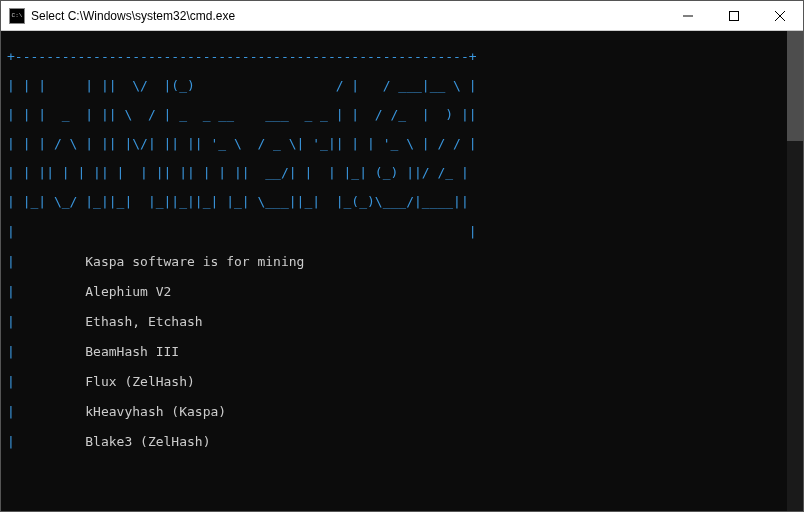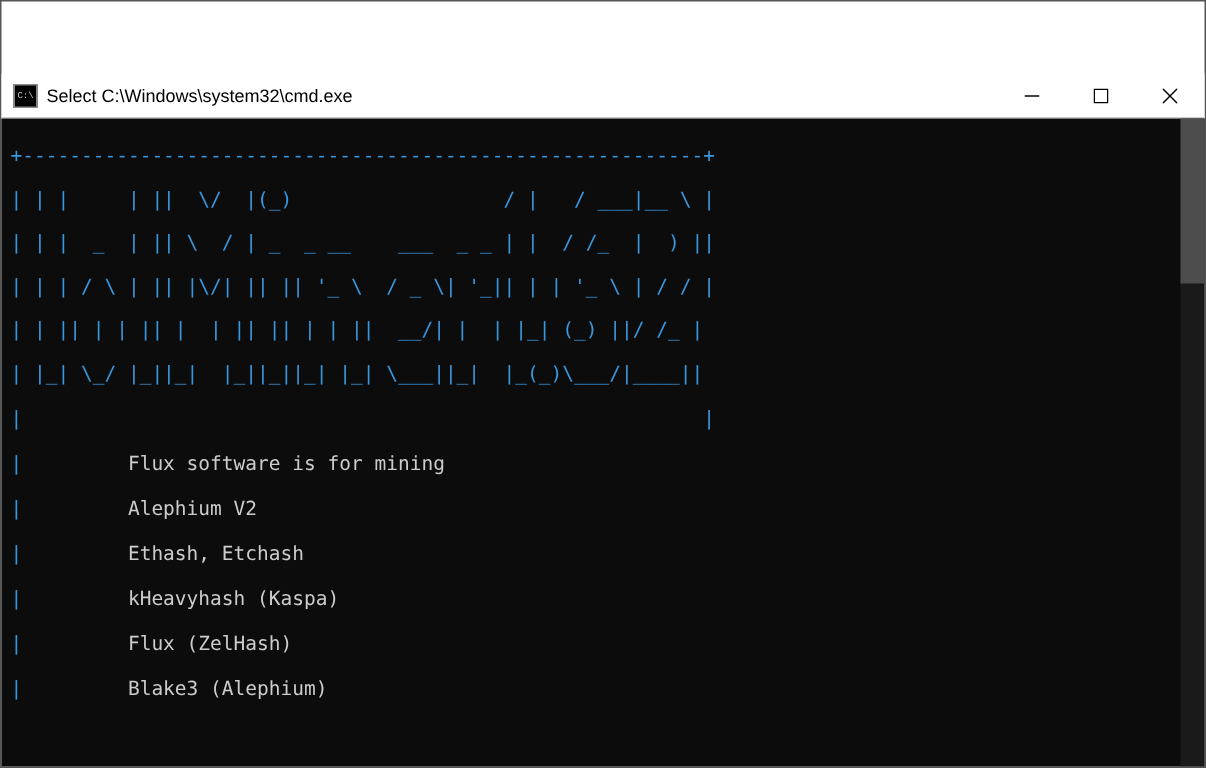--- a/index.html
+++ b/index.html
@@ -1,18 +1,18 @@
 <!DOCTYPE html>
 <html><head>
 <meta charset="utf-8">
 <style>
   * { margin:0; padding:0; box-sizing:border-box; }
   html,body { width:804px; height:512px; overflow:hidden; font-family:"Consolas","Courier New",monospace; }
   .window { width:804px; height:512px; background:#fff; display:flex; flex-direction:column; border:1px solid #555; }
-  .titlebar { height:30px; background:#fff; display:flex; align-items:center; border-bottom:1px solid #ccc;margin-top:48px; }
+  .titlebar { height:30px; background:#fff; display:flex; align-items:center; border-bottom:1px solid #ccc; }
   .titlebar .icon { width:16px; height:16px; margin:0 6px 0 8px; background:#000; border:1px solid #888; position:relative; display:flex; align-items:center; justify-content:center; }
   .titlebar .icon::after { content:"C:\\"; color:#ccc; font-size:6px; line-height:1; }
   .titlebar .title { font-family:"Segoe UI",sans-serif; font-size:12px; color:#000; flex:1; }
   .winbtns { display:flex; height:100%; }
   .winbtn { width:46px; height:100%; display:flex; align-items:center; justify-content:center; font-family:"Segoe UI",sans-serif; }
   .winbtn svg { width:10px; height:10px; stroke:#000; stroke-width:1; fill:none; }
   .terminal { flex:1; background:#0c0c0c; color:#cccccc; padding:4px 6px; font-size:13px; line-height:15px; white-space:pre; overflow:hidden; position:relative; }
   .scrollbar { position:absolute; right:0; top:0; width:16px; height:100%; background:#1a1a1a; }
   .sb-thumb { position:absolute; right:0; top:0; width:16px; height:110px; background:#4d4d4d; }
   .blue { color:#3a96dd; }
@@ -46,26 +46,27 @@
   </div>
 
   <div class="terminal">
 <pre class="ascii blue">+----------------------------------------------------------+</pre>
 <pre class="ascii blue">| | |     | ||  \/  |(_)                  / |   / ___|__ \ |</pre>
 <pre class="ascii blue">| | |  _  | || \  / | _  _ __    ___  _ _ | |  / /_  |  ) ||</pre>
 <pre class="ascii blue">| | | / \ | || |\/| || || '_ \  / _ \| '_|| | | '_ \ | / / |</pre>
 <pre class="ascii blue">| | || | | || |  | || || | | ||  __/| |  | |_| (_) ||/ /_ |</pre>
 <pre class="ascii blue">| |_| \_/ |_||_|  |_||_||_| |_| \___||_|  |_(_)\___/|____||</pre>
 <pre class="blue">|                                                          |</pre>
-<pre><span class="blue">|</span><span>         Flux software is for mining</span></pre>
+<pre><span class="blue">|</span><span>         Kaspa software is for mining</span></pre>
 <pre><span class="blue">|</span><span>         Alephium V2</span></pre>
 <pre><span class="blue">|</span><span>         Ethash, Etchash</span></pre>
+<pre><span class="blue">|</span><span>         BeamHash III</span></pre>
+<pre><span class="blue">|</span><span>         Flux (ZelHash)</span></pre>
 <pre><span class="blue">|</span><span>         kHeavyhash (Kaspa)</span></pre>
-<pre><span class="blue">|</span><span>         Flux (ZelHash)</span></pre>
-<pre><span class="blue">|</span><span>         Blake3 (Alephium)</span></pre>
+<pre><span class="blue">|</span><span>         Blake3 (ZelHash)</span></pre>
 
 
 
 
 
 
 
 
 
 

